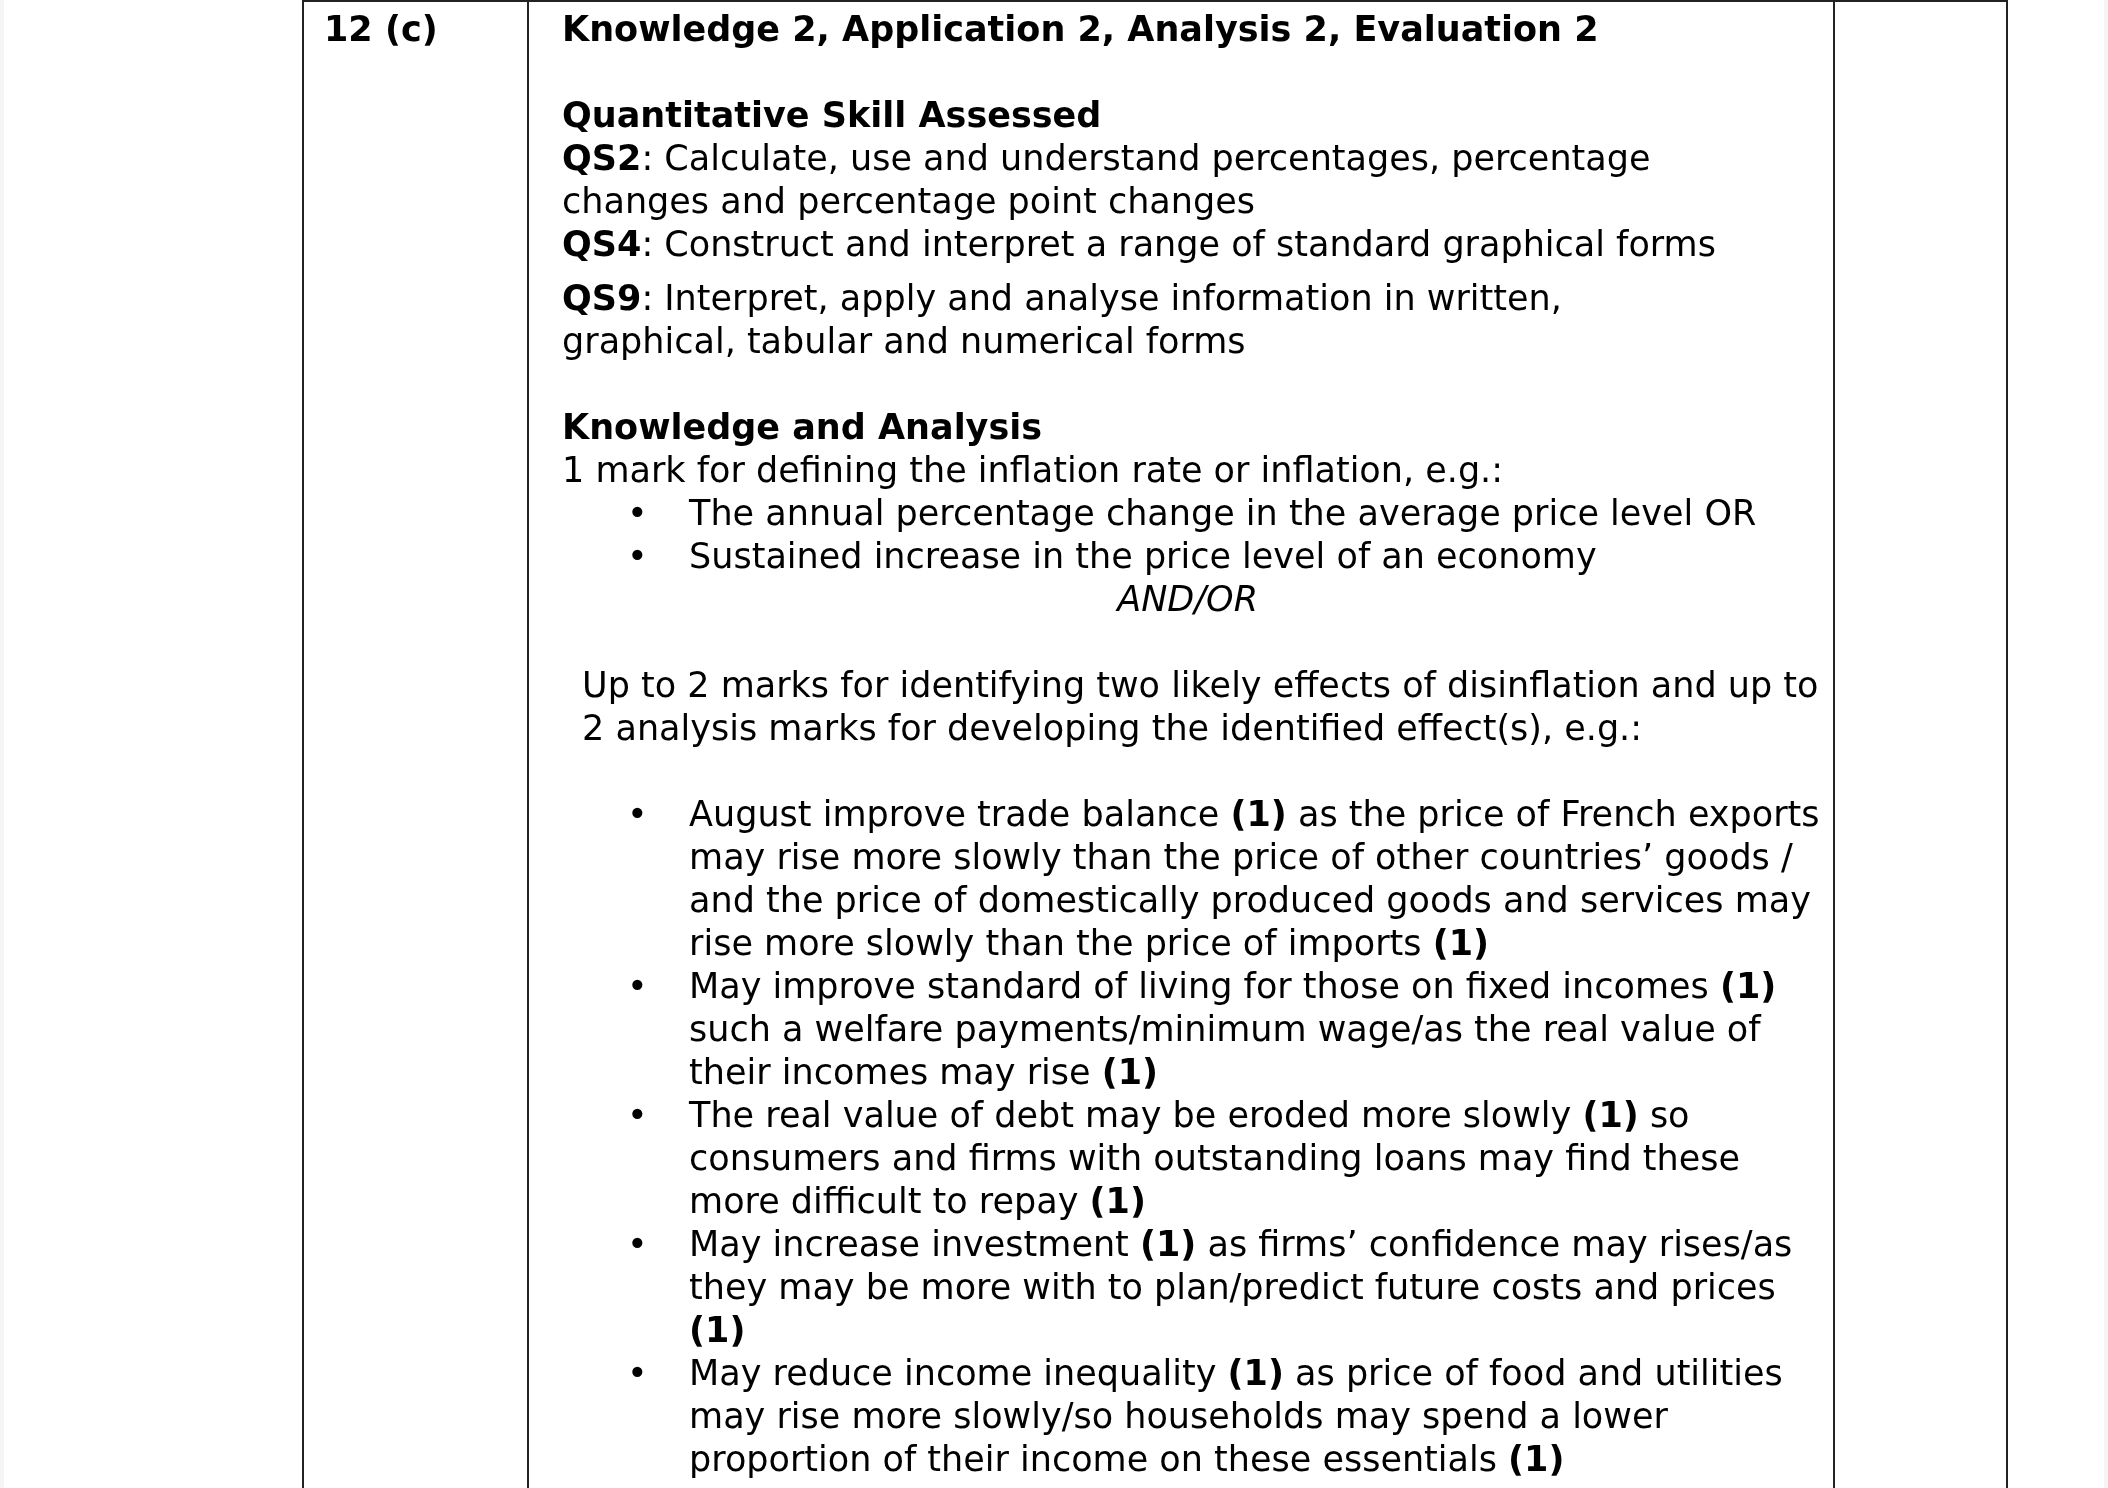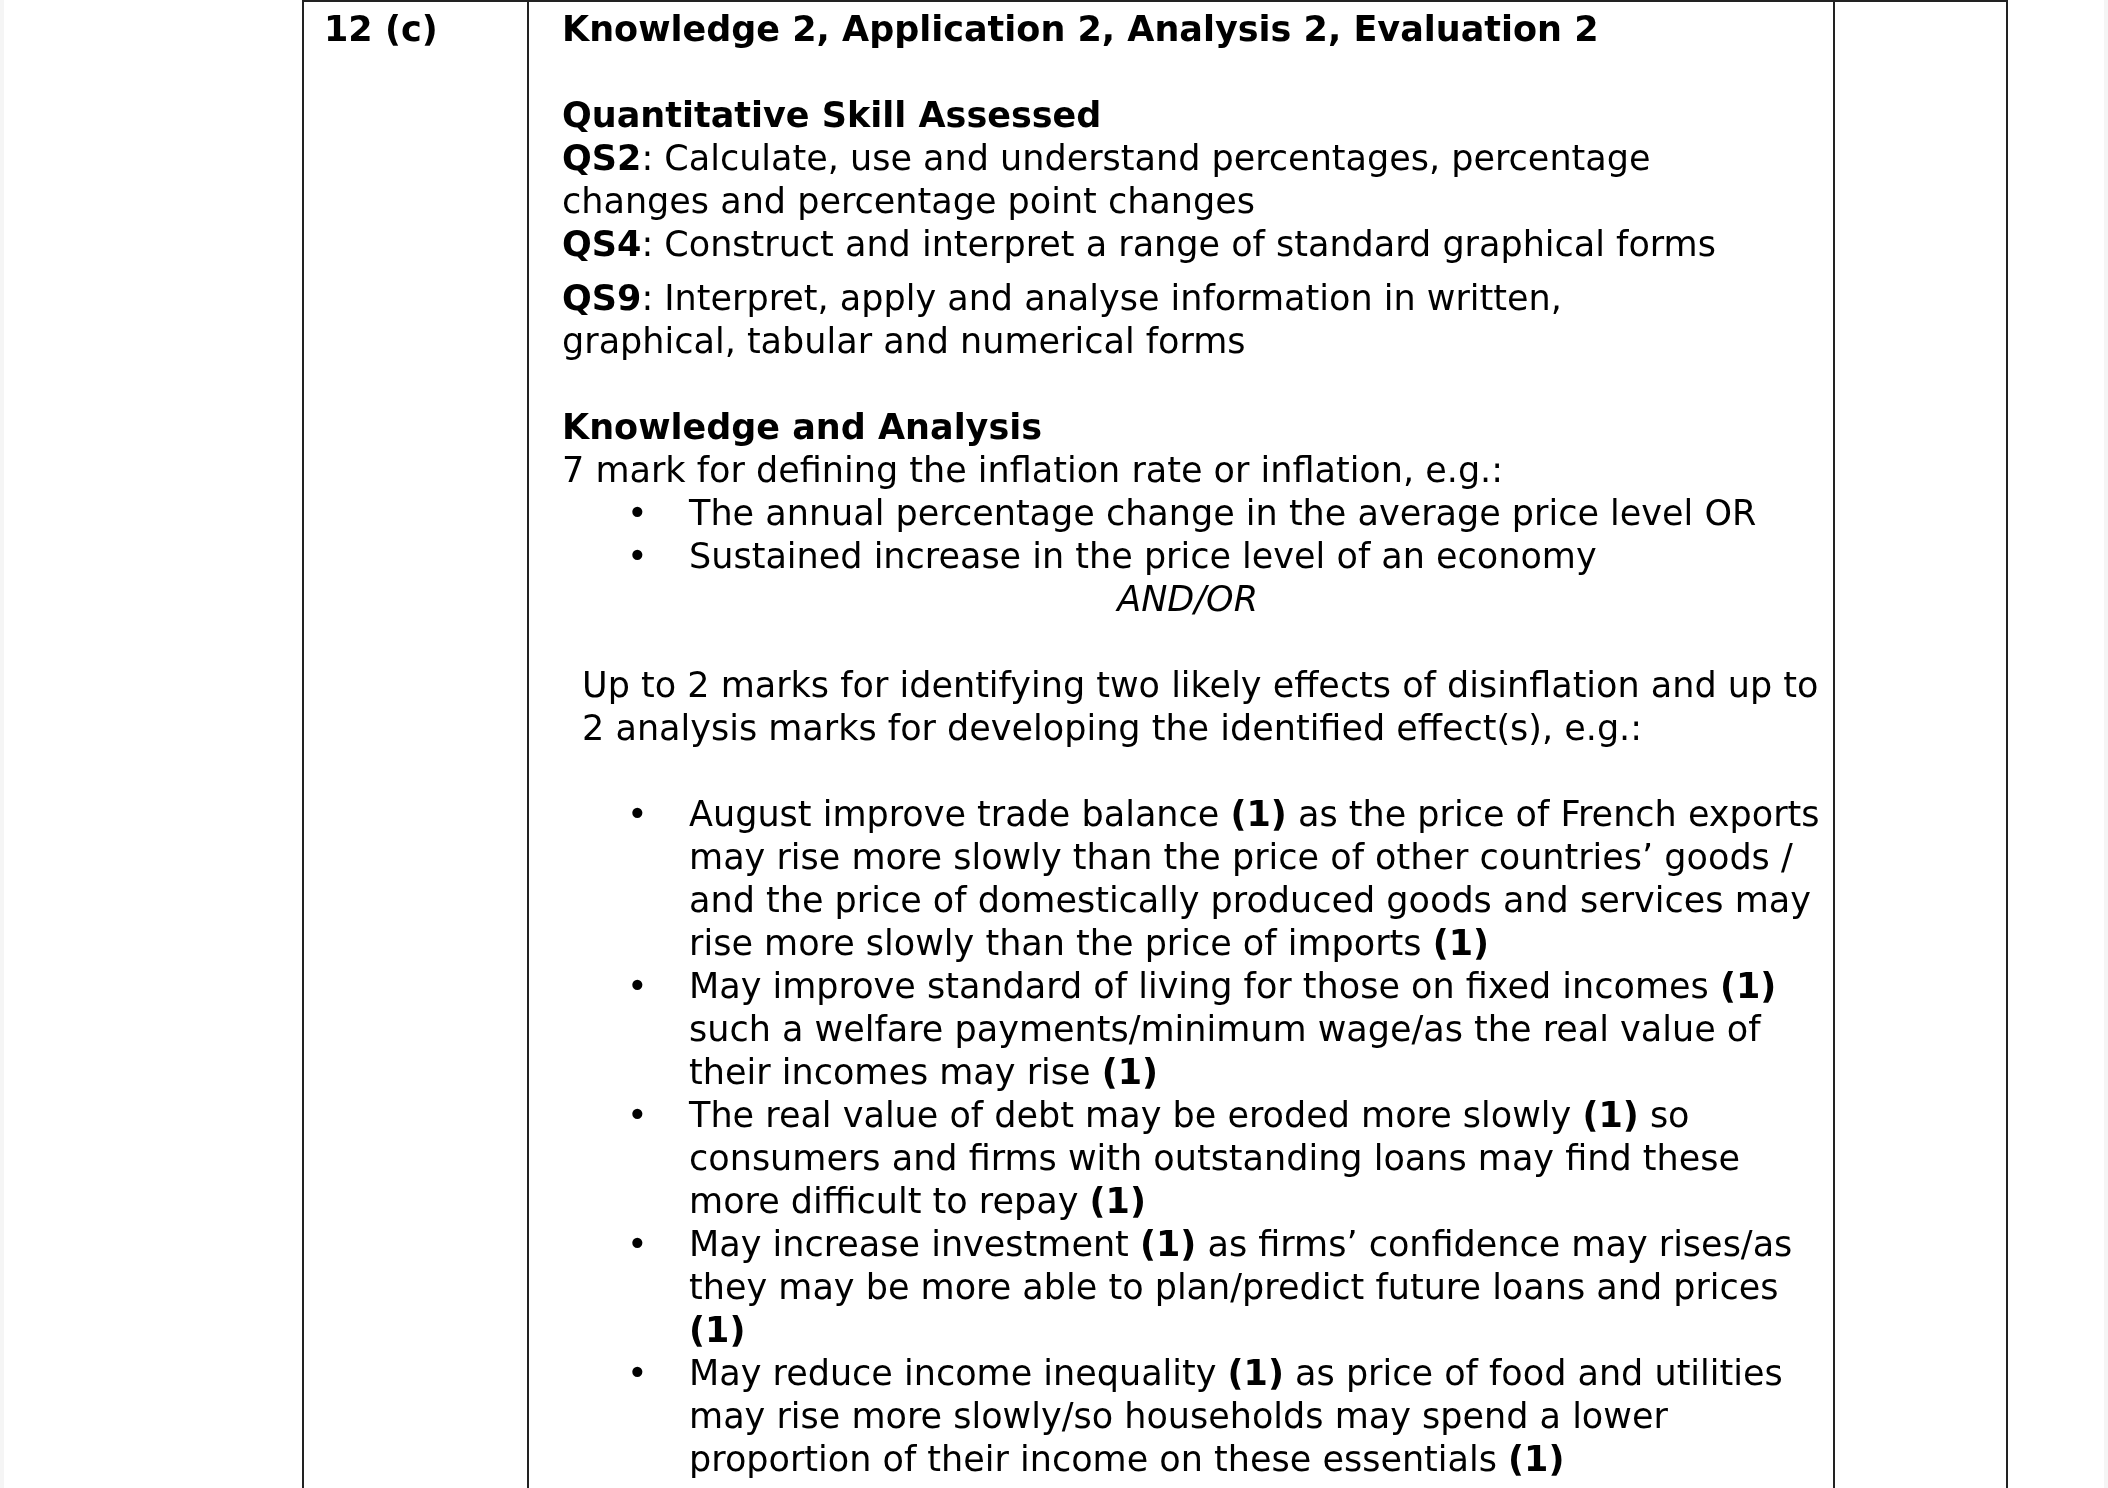--- a/index.html
+++ b/index.html
@@ -63,34 +63,34 @@
         <div class="content-inner">
           <div class="b">Knowledge 2, Application 2, Analysis 2, Evaluation 2</div>
           <div class="blank"></div>
           <div class="b">Quantitative Skill Assessed</div>
           <div style="width:1230px;"><span class="b">QS2</span><span>: Calculate, use and understand percentages, percentage changes and percentage point changes</span></div>
           <div><span class="b">QS4</span><span>: Construct and interpret a range of standard graphical forms</span></div>
           <div class="gap-s"></div>
           <div style="width:1100px;"><span class="b">QS9</span><span>: Interpret, apply and analyse information in written, graphical, tabular and numerical forms</span></div>
           <div class="blank"></div>
           <div class="b">Knowledge and Analysis</div>
-          <div>7 mark for defining the inflation rate or inflation, e.g.:</div>
+          <div>1 mark for defining the inflation rate or inflation, e.g.:</div>
           <ul class="bullets">
             <li><span class="dot">•</span><span>The annual percentage change in the average price level OR</span></li>
             <li><span class="dot">•</span><span>Sustained increase in the price level of an economy</span></li>
           </ul>
           <div class="i">AND/OR</div>
           <div class="blank"></div>
           <div style="width:1262px;margin-left:20px;">Up to 2 marks for identifying two likely effects of disinflation and up to 2 analysis marks for developing the identified effect(s), e.g.:</div>
           <div class="blank"></div>
           <ul class="bullets" style="width:1262px;">
             <li><span class="dot">•</span><span>August improve trade balance </span><span class="b">(1)</span><span> as the price of French exports may rise more slowly than the price of other countries’ goods / and the price of domestically produced goods and services may rise more slowly than the price of imports </span><span class="b">(1)</span></li>
             <li><span class="dot">•</span><span>May improve standard of living for those on fixed incomes </span><span class="b">(1)</span><span> such a welfare payments/minimum wage/as the real value of their incomes may rise </span><span class="b">(1)</span></li>
             <li><span class="dot">•</span><span>The real value of debt may be eroded more slowly </span><span class="b">(1)</span><span> so consumers and firms with outstanding loans may find these more difficult to repay </span><span class="b">(1)</span></li>
-            <li><span class="dot">•</span><span>May increase investment </span><span class="b">(1)</span><span> as firms’ confidence may rises/as they may be more able to plan/predict future loans and prices </span><span class="b">(1)</span></li>
+            <li><span class="dot">•</span><span>May increase investment </span><span class="b">(1)</span><span> as firms’ confidence may rises/as they may be more with to plan/predict future costs and prices </span><span class="b">(1)</span></li>
             <li><span class="dot">•</span><span>May reduce income inequality </span><span class="b">(1)</span><span> as price of food and utilities may rise more slowly/so households may spend a lower proportion of their income on these essentials </span><span class="b">(1)</span></li>
           </ul>
         </div>
       </td>
       <td class="marks"></td>
     </tr>
   </tbody>
     </table>
 </div>
 

